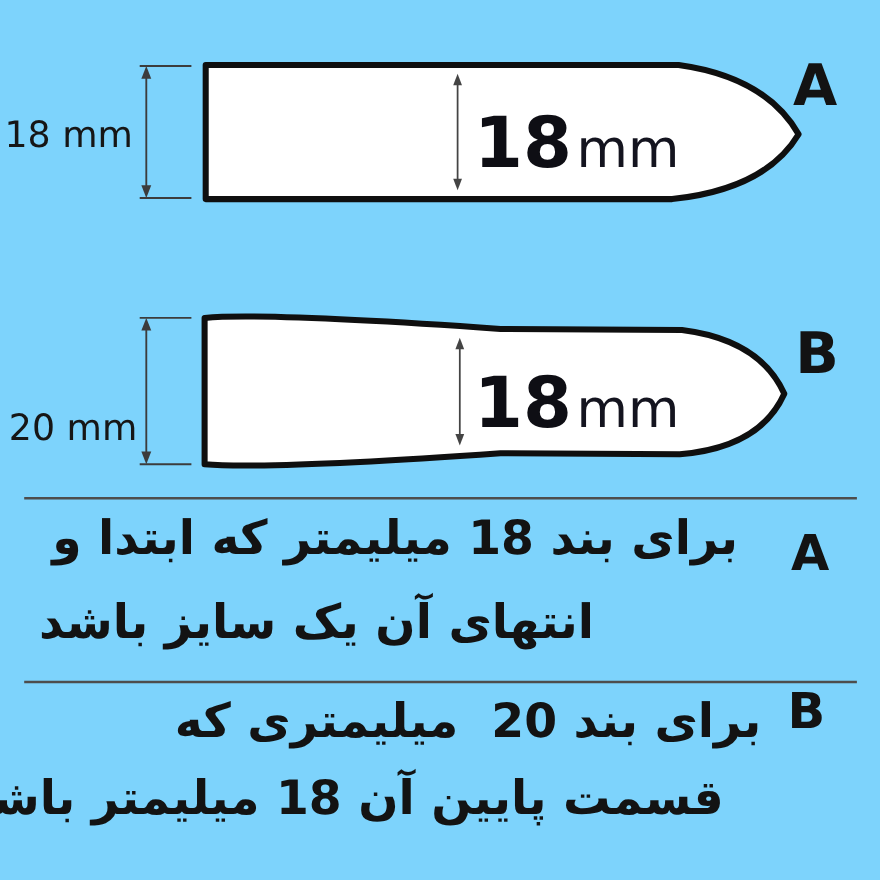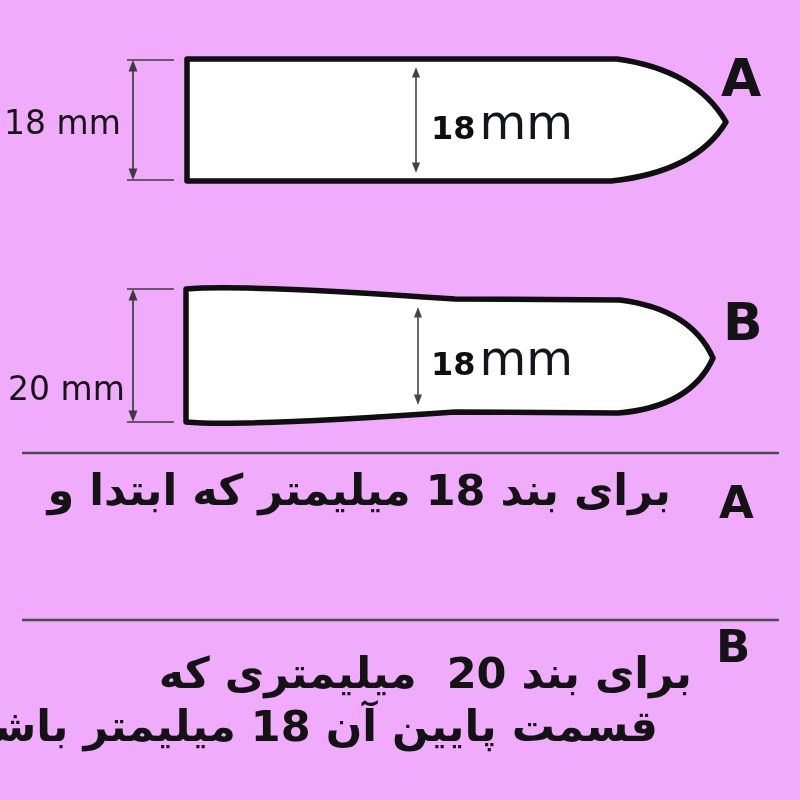--- a/index.html
+++ b/index.html
@@ -1,27 +1,27 @@
 <!DOCTYPE html>
 <html><head>
 <meta charset="utf-8">
 <style>
   html,body{margin:0;padding:0;background:#ffffff;}
   .canvas{
-    position:relative;width:800px;height:800px;background:#f0abfc;
+    position:relative;width:800px;height:800px;background:#7dd3fc;
     font-family:"DejaVu Sans",sans-serif;color:#111111;overflow:hidden;
   }
   .canvas svg{position:absolute;left:0;top:0;}
   .abs{position:absolute;}
   .dim-label{
     font-size:33px;font-weight:500;letter-spacing:0px;color:#161616;
     text-align:center;white-space:nowrap;
   }
   .inner-label{white-space:nowrap;color:#0e0e14;}
-  .inner-label .val{font-weight:700;font-size:32px;}
+  .inner-label .val{font-weight:700;font-size:64px;}
   .inner-label .unit{font-weight:400;font-size:48px;margin-left:4px;color:#14141f;text-align:center;}
   .letter{font-weight:700;font-size:48px;color:#131313;line-height:1;}
   .fa-line{
     direction:rtl;font-weight:700;font-size:43px;color:#131313;
     text-align:left;white-space:pre;line-height:1.4;
   }
 </style>
 </head>
 <body>
 
@@ -75,19 +75,20 @@
 
   <div class="abs inner-label" style="left:431px;top:330px;">
     <span class="val">18</span><span class="unit">mm</span>
   </div>
 
   <div class="abs letter" style="left:721px;top:52px;font-size:52px;">A</div>
 
   <div class="abs letter" style="left:723px;top:296px;font-size:52px;">B</div>
 
   <div class="abs fa-line" style="left:151px;top:460px;width:520px;">برای بند 18 میلیمتر که ابتدا و</div>
+  <div class="abs fa-line" style="left:58px;top:536px;width:482px;">انتهای آن یک سایز باشد</div>
   <div class="abs letter" style="left:719px;top:480px;font-size:45px;">A</div>
 
-  <div class="abs fa-line" style="left:160px;top:643px;width:532px;">برای بند 20  میلیمتری که</div>
+  <div class="abs fa-line" style="left:160px;top:626px;width:532px;">برای بند 20  میلیمتری که</div>
   <div class="abs fa-line" style="left:8px;top:696px;width:650px;">قسمت پایین آن 18 میلیمتر باشد</div>
   <div class="abs letter" style="left:716px;top:624px;font-size:45px;">B</div>
 
 </div>
 
 </body></html>

